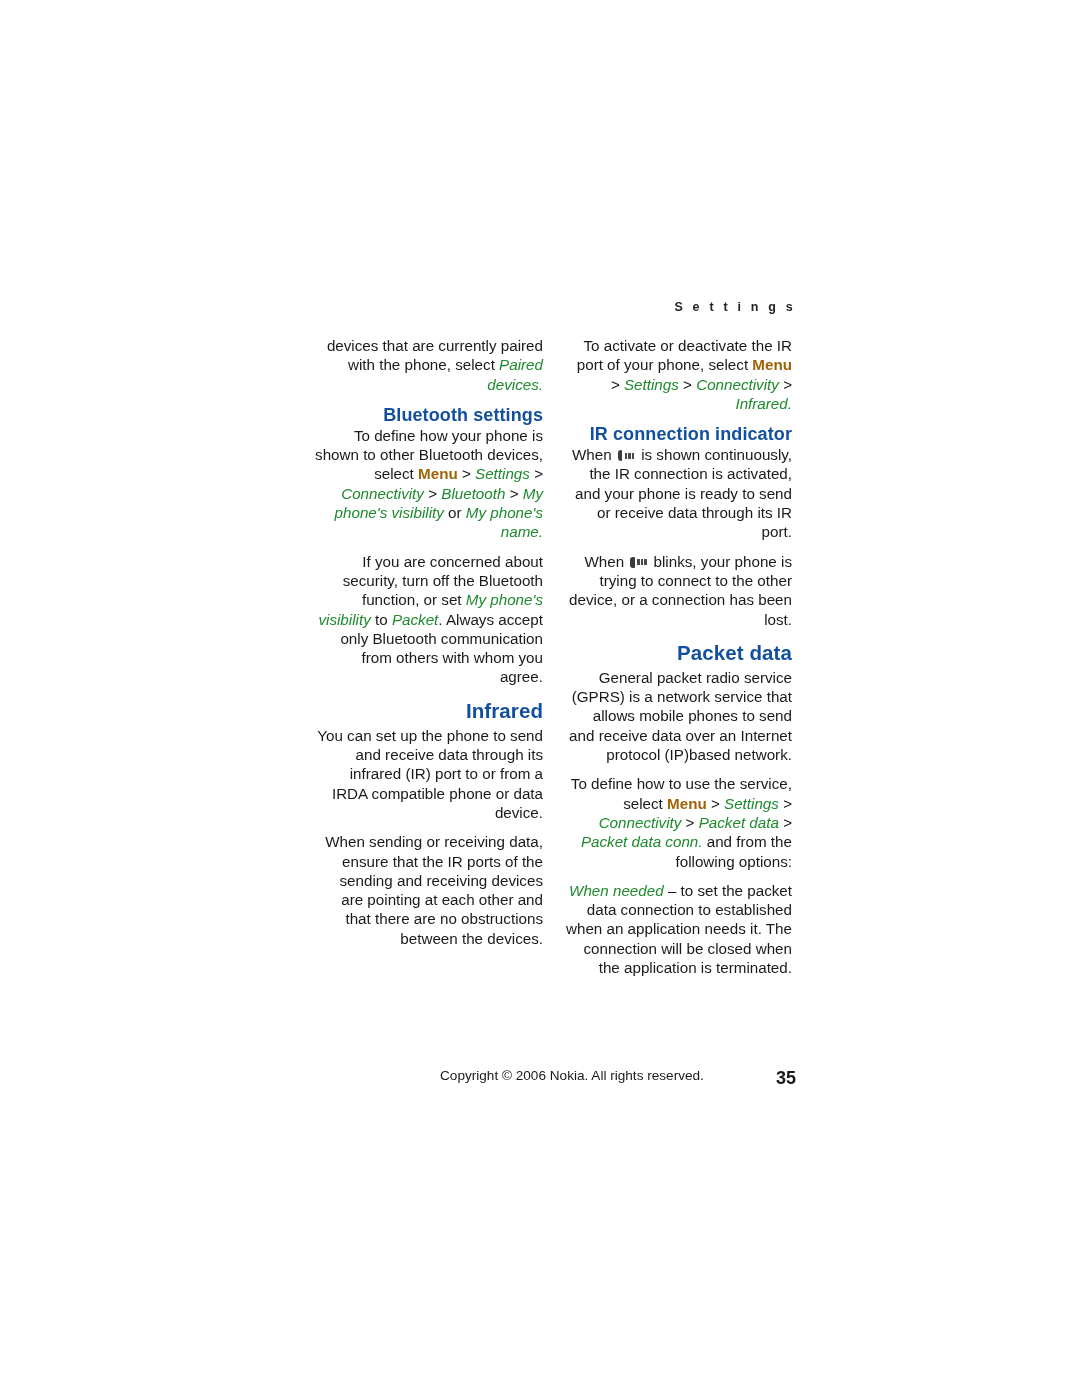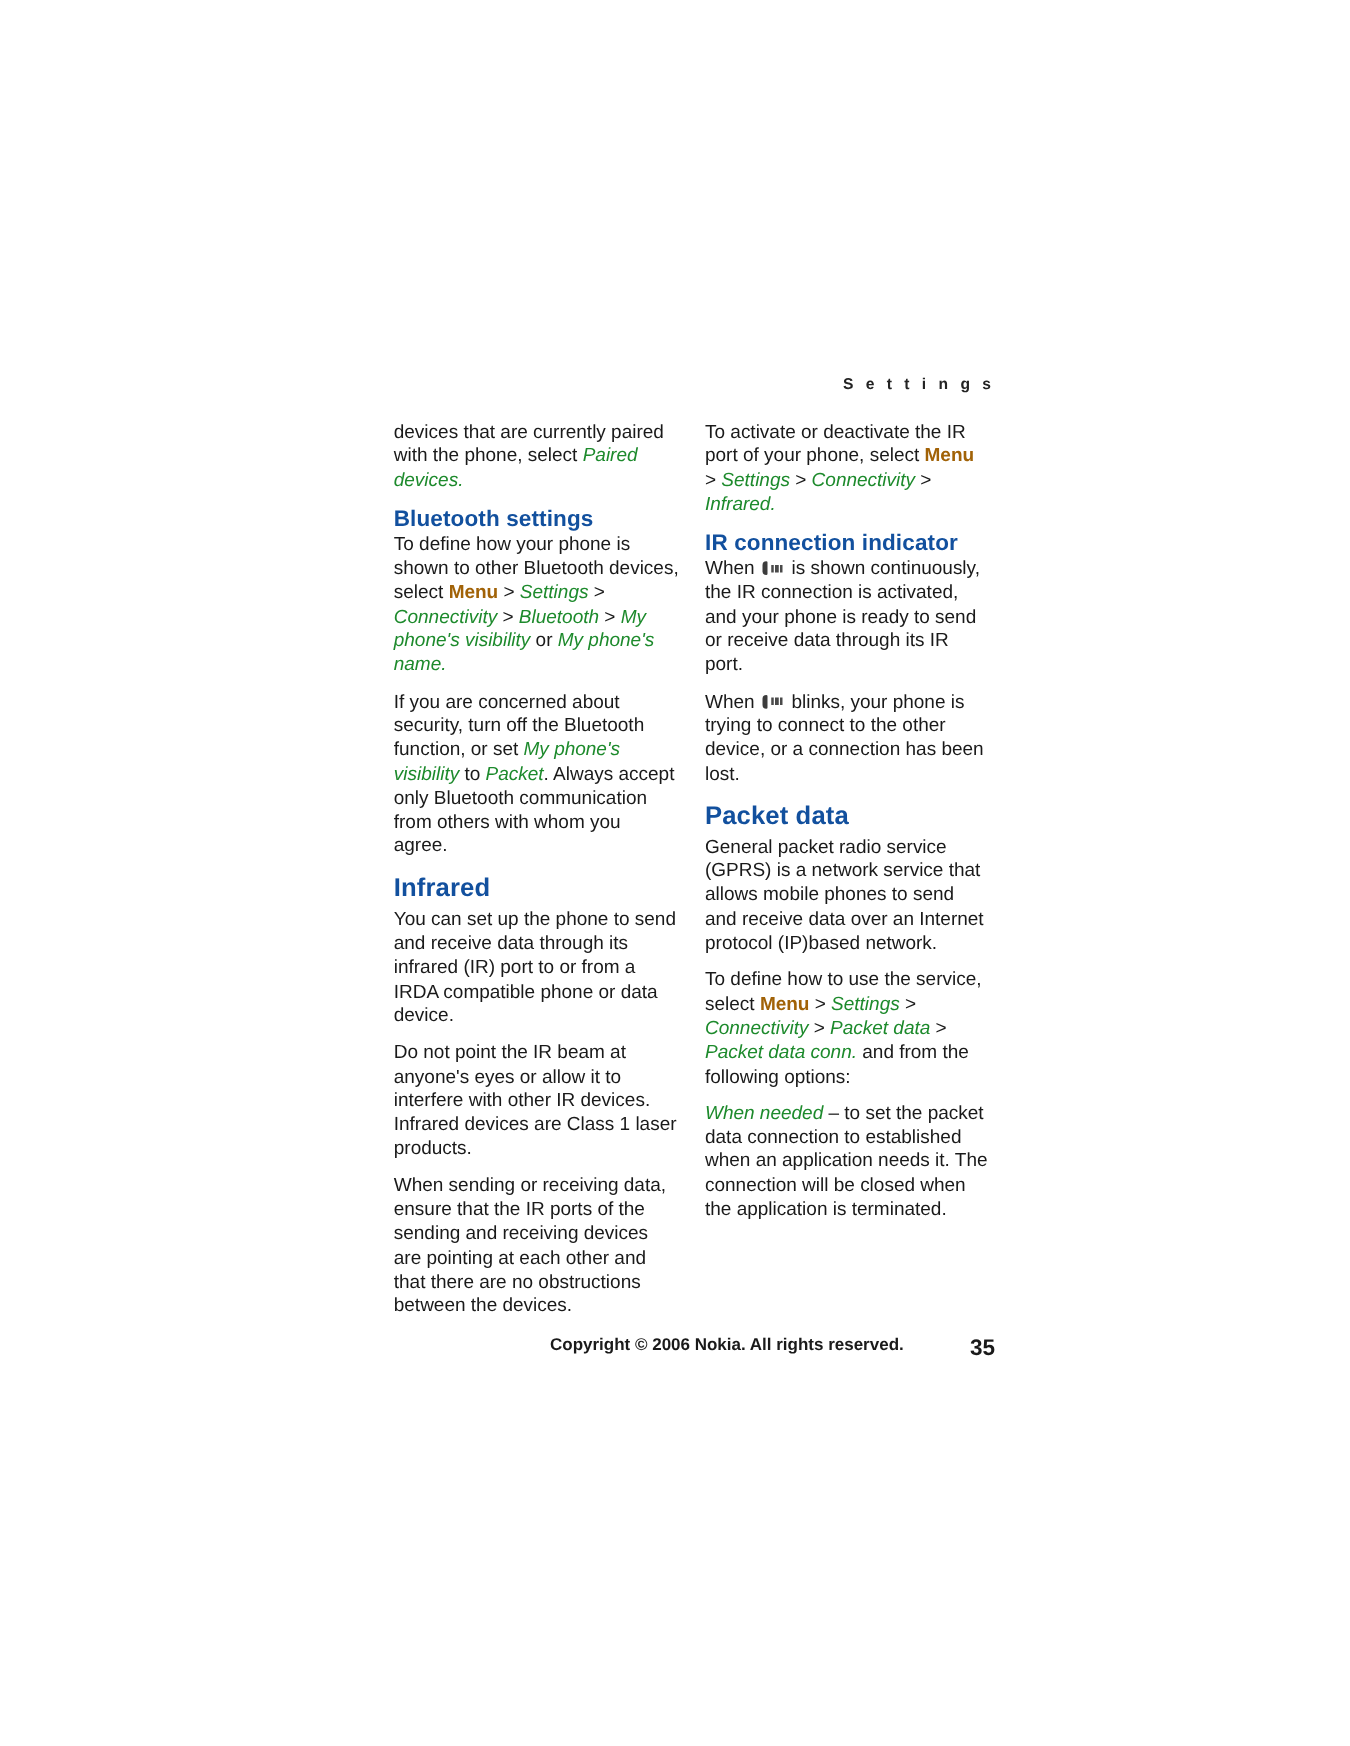--- a/index.html
+++ b/index.html
@@ -31,20 +31,21 @@
     font-weight: bold;
     letter-spacing: 3.2px;
     color: #232323;
   }
   .columns {
     position: absolute;
     left: 299px;
     top: 336px;
     width: 481px;
     height: 700px;
+    text-align: right;
   }
   .col {
     position: absolute;
     top: 0;
     width: 228px;
   }
   .col-left { left: 0; }
   .col-right { left: 249px; }
 
   p.para {
@@ -118,21 +119,21 @@
     left: 299px;
     top: 1068px;
     width: 481px;
     height: 22px;
   }
   .footer .copy {
     position: absolute;
     left: 125px;
     top: 0;
     font-size: 13.6px;
-    font-weight: bold;
+    font-weight: normal;
     color: #1a1a1a;
     white-space: nowrap;
   }
   .footer .pageno {
     position: absolute;
     right: 0;
     top: 0;
     font-size: 18px;
     font-weight: bold;
     color: #1a1a1a;
@@ -153,21 +154,20 @@
 
       <h3 class="h-sub">Bluetooth settings</h3>
 
       <p class="para"><span>To define how your phone is shown to other Bluetooth devices, select </span><span class="grn-b">Menu</span><span class="sep"> &gt; </span><span class="grn">Settings</span><span class="sep"> &gt; </span><span class="grn">Connectivity</span><span class="sep"> &gt; </span><span class="grn">Bluetooth</span><span class="sep"> &gt; </span><span class="grn">My phone's visibility</span><span> or </span><span class="grn">My phone's name</span><span class="grn">.</span></p>
 
       <p class="para"><span>If you are concerned about security, turn off the Bluetooth function, or set </span><span class="grn">My phone's visibility</span><span> to </span><span class="grn">Packet</span><span>. Always accept only Bluetooth communication from others with whom you agree.</span></p>
 
       <h2 class="h-big">Infrared</h2>
 
       <p class="para">You can set up the phone to send and receive data through its infrared (IR) port to or from a IRDA compatible phone or data device.</p>
-      <p class="para">Do not point the IR beam at anyone's eyes or allow it to interfere with other IR devices. Infrared devices are Class 1 laser products.</p>
       <p class="para">When sending or receiving data, ensure that the IR ports of the sending and receiving devices are pointing at each other and that there are no obstructions between the devices.</p>
     </div>
 
     <div class="col col-right">
 
       <p class="para"><span>To activate or deactivate the IR port of your phone, select </span><span class="grn-b">Menu</span><span class="sep"> &gt; </span><span class="grn">Settings</span><span class="sep"> &gt; </span><span class="grn">Connectivity</span><span class="sep"> &gt; </span><span class="grn">Infrared</span><span class="grn">.</span></p>
 
 
       <h3 class="h-sub">IR connection indicator</h3>
 

